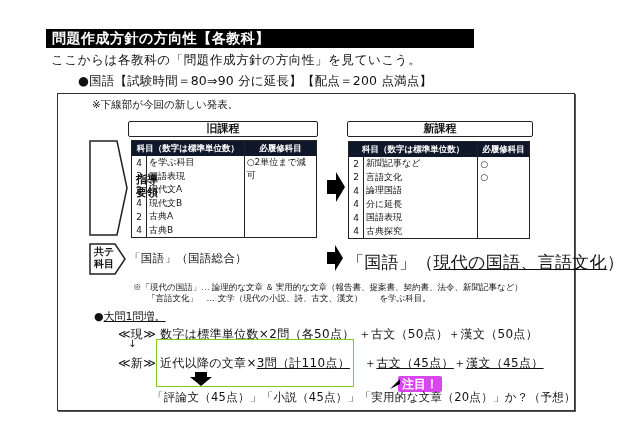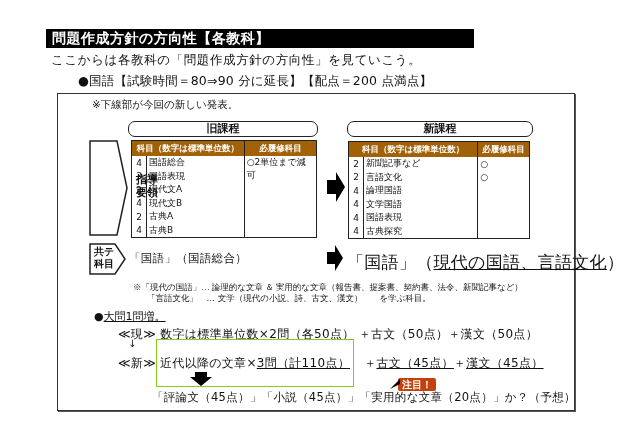--- a/index.html
+++ b/index.html
@@ -6,34 +6,34 @@
   body { width:640px; height:426px; background:#fff; position:relative; overflow:hidden;
          font-family:"DejaVu Sans", sans-serif; color:#111; }
   .abs { position:absolute; }
   .header-bar { left:46px; top:29px; width:422px; height:19px; background:#000; color:#fff;
                 font-size:14px; font-weight:bold; line-height:19px; padding-left:6px; letter-spacing:0.5px; }
   .intro { left:51px; top:52px; font-size:12.5px; letter-spacing:0.6px; }
   .subject-line { left:46px; top:73px; font-size:12.5px; letter-spacing:0.2px;margin-left:32px; }
   .outer-box { left:57px; top:93px; width:516px; height:316px; border:1px solid #333;
                box-shadow:1px 1px 0 #555; }
   .note-top { left:92px; top:98px; font-size:10.5px; }
-  .course-title { height:14px; border:1.5px solid #222; border-radius:7px; font-size:11px;
+  .course-title { height:14px; border:1.5px solid #222; border-radius:2px; font-size:11px;
                   font-weight:bold; text-align:center; line-height:14px; }
   .tbl { border:1.5px solid #222; border-collapse:collapse; font-size:9px; }
-  .tbl th { background:#a16207; color:#fff; font-weight:bold; height:15px; font-size:8.5px;
+  .tbl th { background:#0f172a; color:#fff; font-weight:bold; height:15px; font-size:8.5px;
             border-right:1px solid #222; padding:0; }
   .tbl td { height:13.5px; padding:0 2px; vertical-align:middle; }
   .tbl td.num { width:10px; text-align:center; border-right:1px solid #222; }
   .tbl td.name { border-right:1px solid #222; }
   .tbl td.req { vertical-align:top; }
   .sm { font-size:9px; }
   .u { text-decoration:underline; }
   .big { font-size:12px; letter-spacing:0.3px; }
   .framed { border:1px solid #84cc16; padding:16px 3px; }
-  .badge { background:#c2410c; color:#fff; font-size:10px; font-weight:bold; padding:1px 4px; border-radius:2px;margin-top:37px; }
+  .badge { background:#d946ef; color:#fff; font-size:12px; font-weight:bold; padding:1px 4px; border-radius:2px;margin-top:37px; }
 </style>
 </head>
 <body>
 
 <div class="abs header-bar">問題作成方針の方向性【各教科】</div>
 <div class="abs intro">ここからは各教科の「問題作成方針の方向性」を見ていこう。</div>
 <div class="abs subject-line">●国語【試験時間＝80⇒90 分に延長】【配点＝200 点満点】</div>
 
 <div class="abs outer-box"></div>
 <div class="abs note-top">※下線部が今回の新しい発表。</div>
@@ -50,21 +50,21 @@
 
 <div class="abs course-title" style="left:128px;top:121px;width:188px;">旧課程</div>
 <table class="abs tbl" style="left:131px;top:140px;width:186px;">
   <tbody>
       <tr>
     <th colspan="2" style="width:113px;">科目（数字は標準単位数）</th>
     <th>必履修科目</th>
   </tr>
   <tr>
     <td class="num">4</td>
-    <td class="name">国語総合</td>
+    <td class="name">を学ぶ科目</td>
     <td class="req" rowspan="6">○2単位まで減可</td>
   </tr>
   <tr>
     <td class="num">3</td>
     <td class="name">国語表現</td>
   </tr>
   <tr>
     <td class="num">2</td>
     <td class="name">現代文A</td>
   </tr>
@@ -107,21 +107,21 @@
     <td class="name">言語文化</td>
     <td>○</td>
   </tr>
   <tr>
     <td class="num">4</td>
     <td class="name">論理国語</td>
     <td></td>
   </tr>
   <tr>
     <td class="num">4</td>
-    <td class="name">文学国語</td>
+    <td class="name">分に延長</td>
     <td></td>
   </tr>
   <tr>
     <td class="num">4</td>
     <td class="name">国語表現</td>
     <td></td>
   </tr>
   <tr>
     <td class="num">4</td>
     <td class="name">古典探究</td>

